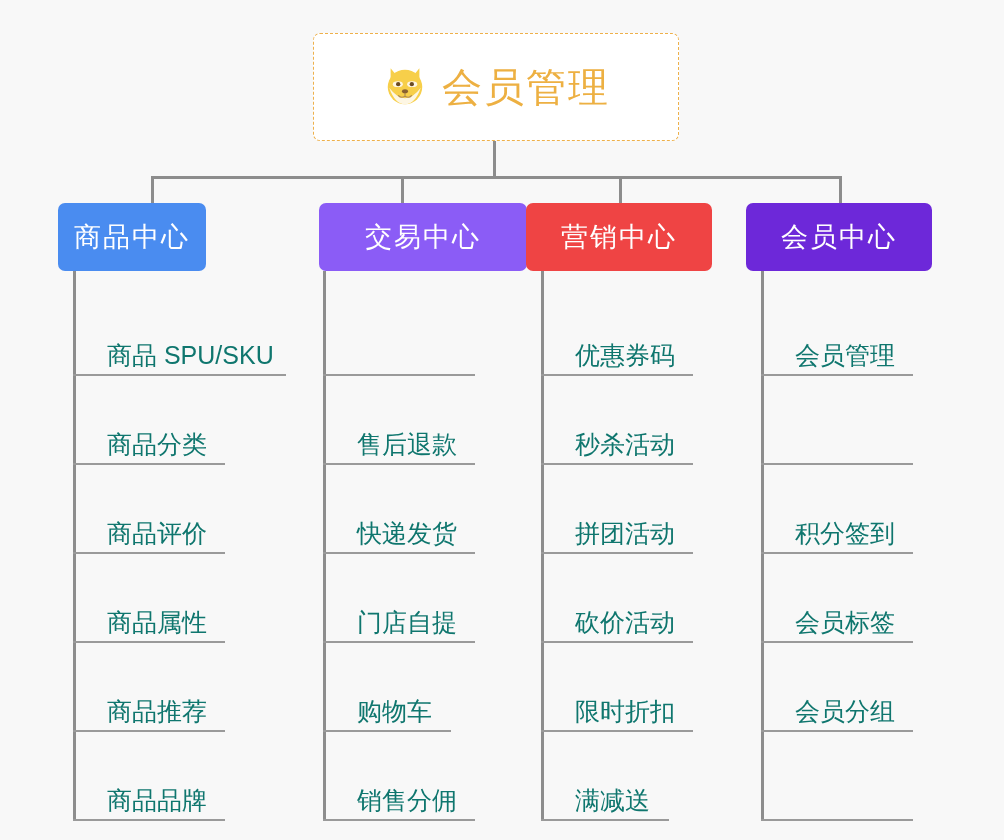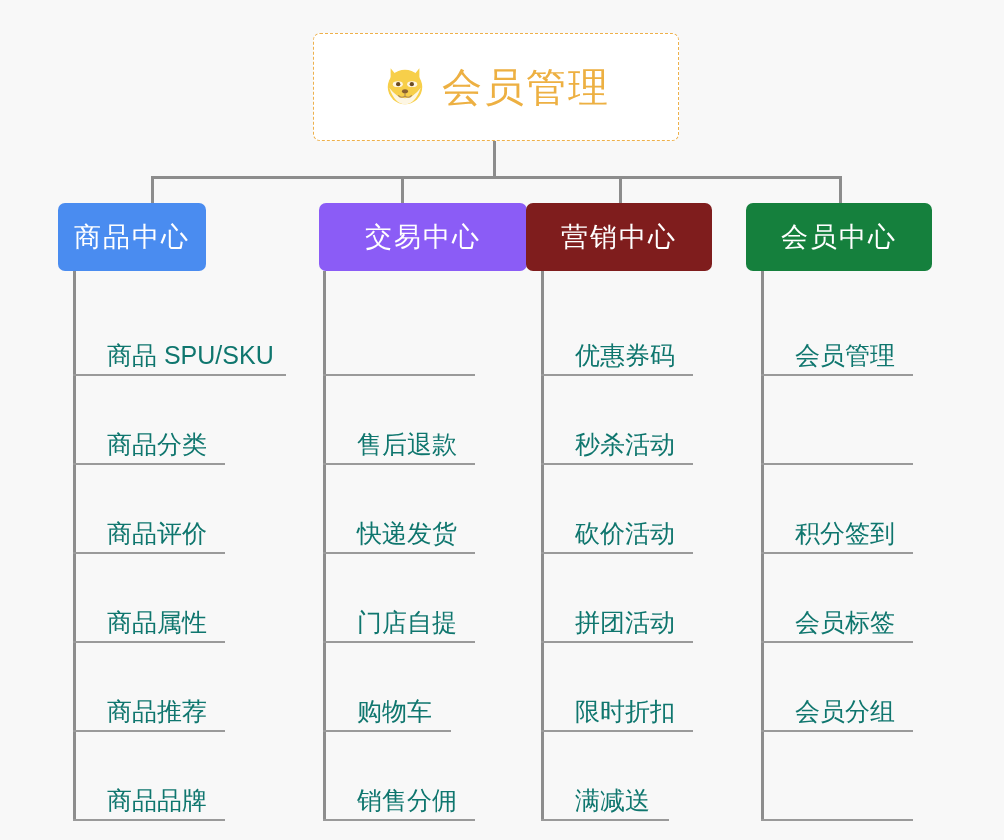--- a/index.html
+++ b/index.html
@@ -201,53 +201,53 @@
             <span class="leaf-label">购物车</span>
             <div class="leaf-underline" style="width: 128px;"></div>
           </div>
           <div class="leaf-item">
             <span class="leaf-label">销售分佣</span>
             <div class="leaf-underline" style="width: 152px;"></div>
           </div>
         </div>
       </div>
       <div class="column" style="left: 526px;">
-        <div class="col-header" style="width: 186px; background: #7f1d1d;">
+        <div class="col-header" style="width: 186px; background: #ef4444;">
           <span>营销中心</span>
         </div>
         <div class="leaf-list">
           <div class="trunk" style="height: 550px;"></div>
           <div class="leaf-item">
             <span class="leaf-label">优惠券码</span>
             <div class="leaf-underline" style="width: 152px;"></div>
           </div>
           <div class="leaf-item">
             <span class="leaf-label">秒杀活动</span>
             <div class="leaf-underline" style="width: 152px;"></div>
           </div>
           <div class="leaf-item">
+            <span class="leaf-label">拼团活动</span>
+            <div class="leaf-underline" style="width: 152px;"></div>
+          </div>
+          <div class="leaf-item">
             <span class="leaf-label">砍价活动</span>
-            <div class="leaf-underline" style="width: 152px;"></div>
-          </div>
-          <div class="leaf-item">
-            <span class="leaf-label">拼团活动</span>
             <div class="leaf-underline" style="width: 152px;"></div>
           </div>
           <div class="leaf-item">
             <span class="leaf-label">限时折扣</span>
             <div class="leaf-underline" style="width: 152px;"></div>
           </div>
           <div class="leaf-item">
             <span class="leaf-label">满减送</span>
             <div class="leaf-underline" style="width: 128px;"></div>
           </div>
         </div>
       </div>
       <div class="column" style="left: 746px;">
-        <div class="col-header" style="width: 186px; background: #15803d; text-align: center;">
+        <div class="col-header" style="width: 186px; background: #6d28d9; text-align: center;">
           <span>会员中心</span>
         </div>
         <div class="leaf-list">
           <div class="trunk" style="height: 550px;"></div>
           <div class="leaf-item">
             <span class="leaf-label">会员管理</span>
             <div class="leaf-underline" style="width: 152px;"></div>
           </div>
           <div class="leaf-item">
             <div class="leaf-underline" style="width: 152px;"></div>

